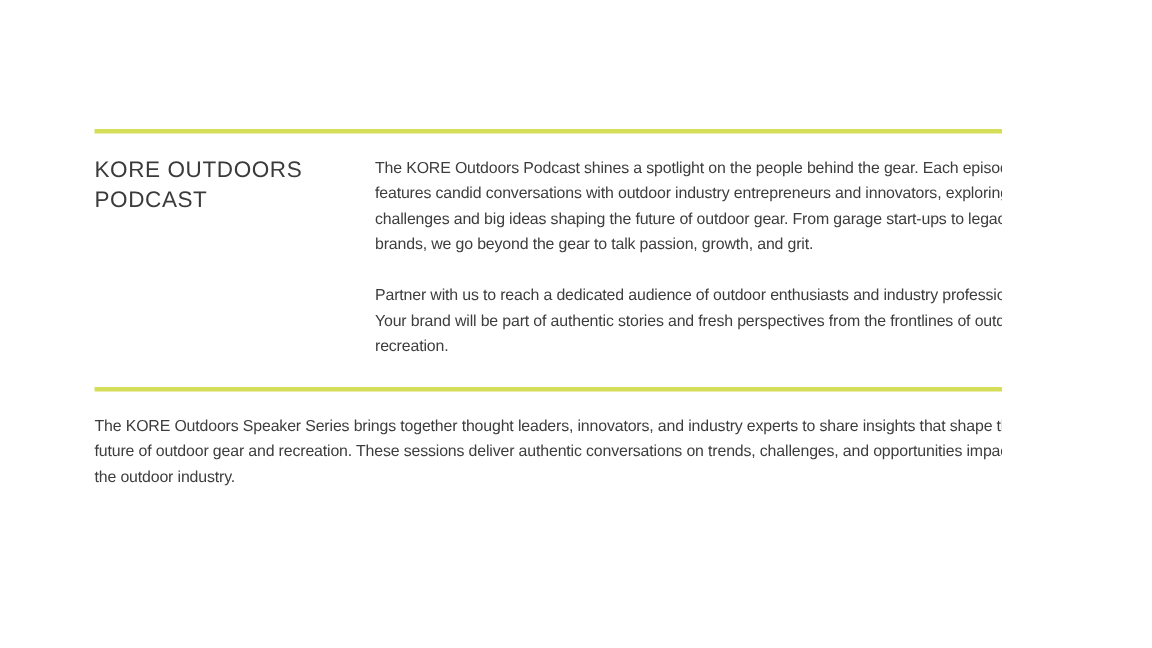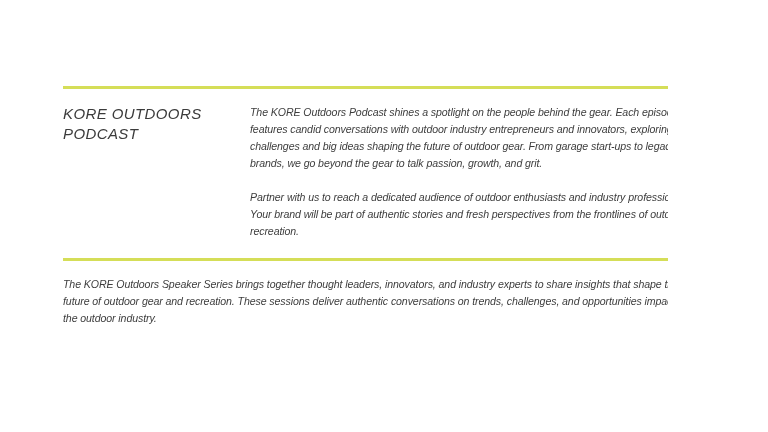--- a/index.html
+++ b/index.html
@@ -4,21 +4,20 @@
 <style>
   * { box-sizing: border-box; }
   html, body { margin: 0; padding: 0; background: #ffffff; }
   .page {
     position: relative;
     width: 668px;
     height: 432px;
     background: var(--page-bg, #ffffff);
     font-family: "Liberation Sans", sans-serif;
     overflow: hidden;
-    font-style: italic;
   }
   .content {
     position: absolute;
     left: 63px;
     top: 86px;
     width: 633px;
   }
   .block {
     border-top: 3px solid var(--accent, #d5de58);
     min-height: 140px;

